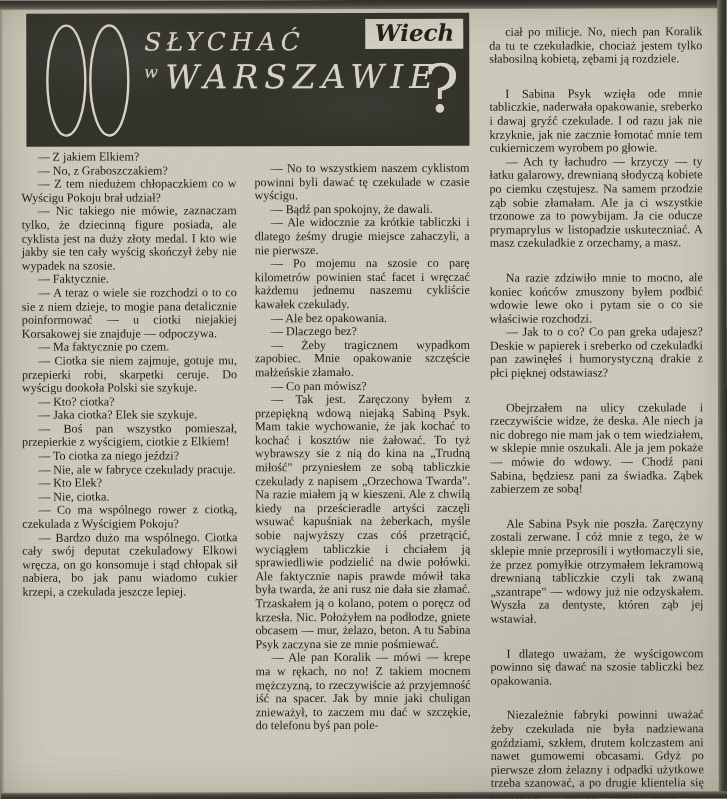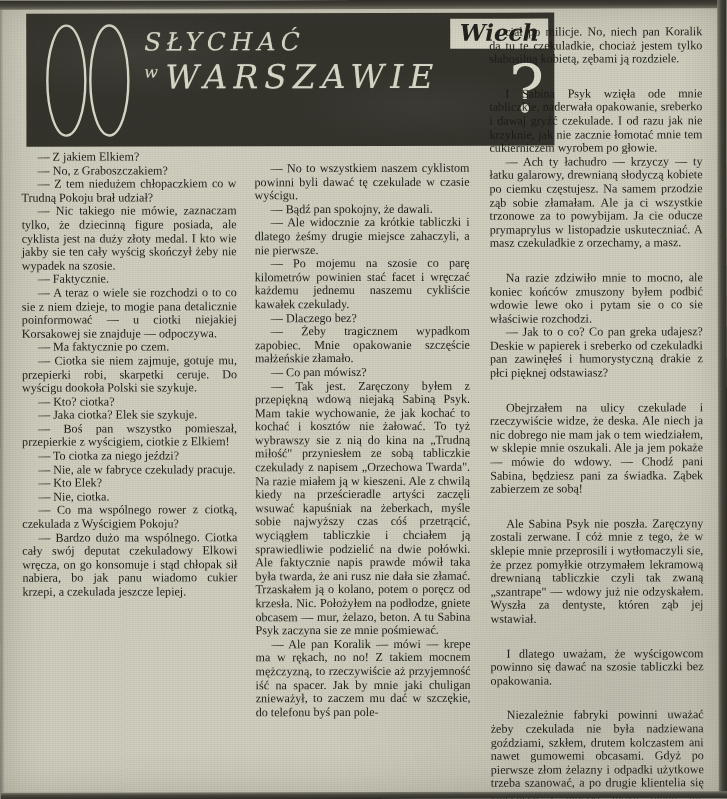--- a/index.html
+++ b/index.html
@@ -72,21 +72,21 @@
     left: 0; top: 9px;
     width: 4px; height: 783px;
     background: linear-gradient(90deg, rgba(120,116,103,.75), rgba(207,205,189,0));
     z-index: 29;
   }
 
   
   .masthead {
     position: absolute;
     left: 27px; top: 13px;
-    width: 528px; height: 133px;
+    width: 443px; height: 133px;
     background: #34332c;
     z-index: 10;
   }
   .masthead::after {
     
     content: "";
     position: absolute; inset: 0;
     background:
       radial-gradient(ellipse 40% 50% at 20% 30%, rgba(255,255,255,0.055), rgba(255,255,255,0) 70%),
       radial-gradient(ellipse 35% 40% at 75% 70%, rgba(255,255,255,0.04), rgba(255,255,255,0) 70%);
@@ -284,21 +284,21 @@
           <p class="gap">Niezależnie fabryki powinni uważać żeby czekulada nie była nadziewana goździami, szkłem, drutem kolczastem ani nawet gumowemi obcasami. Gdyż po pierwsze złom żelazny i odpadki użytkowe trzeba szanować, a po drugie klientelia się zniechęca i fabryki mogą planu nie wykonać.</p>
         </div>
     <div class="signoff">WIECH</div>
   </div>
 
   <div class="columns">
     <div class="col col-1">
       <div id="c1">
             <p class="dash">— Z jakiem Elkiem?</p>
             <p class="dash">— No, z Graboszczakiem?</p>
-            <p class="dash">— Z tem niedużem chłopaczkiem co w Trudną Pokoju brał udział?</p>
+            <p class="dash">— Z tem niedużem chłopaczkiem co w Wyścigu Pokoju brał udział?</p>
             <p class="dash">— Nic takiego nie mówie, zaznaczam tylko, że dziecinną figure posiada, ale cyklista jest na duży złoty medal. I kto wie jakby sie ten cały wyścig skończył żeby nie wypadek na szosie.</p>
             <p class="dash">— Faktycznie.</p>
             <p class="dash">— A teraz o wiele sie rozchodzi o to co sie z niem dzieje, to mogie pana detalicznie poinformować — u ciotki niejakiej Korsakowej sie znajduje — odpoczywa.</p>
             <p class="dash">— Ma faktycznie po czem.</p>
             <p class="dash">— Ciotka sie niem zajmuje, gotuje mu, przepierki robi, skarpetki ceruje. Do wyścigu dookoła Polski sie szykuje.</p>
             <p class="dash">— Kto? ciotka?</p>
             <p class="dash">— Jaka ciotka? Elek sie szykuje.</p>
             <p class="dash">— Boś pan wszystko pomieszał, przepierkie z wyścigiem, ciotkie z Elkiem!</p>
             <p class="dash">— To ciotka za niego jeździ?</p>
             <p class="dash">— Nie, ale w fabryce czekulady pracuje.</p>
@@ -307,20 +307,21 @@
             <p class="dash">— Co ma wspólnego rower z ciotką, czekulada z Wyścigiem Pokoju?</p>
             <p class="dash">— Bardzo dużo ma wspólnego. Ciotka cały swój deputat czekuladowy Elkowi wręcza, on go konsomuje i stąd chłopak sił nabiera, bo jak panu wiadomo cukier krzepi, a czekulada jeszcze lepiej.</p>
           </div>
     </div>
     <div class="col col-2">
       <div id="c2">
             <p class="tight">— No to wszystkiem naszem cyklistom powinni byli dawać tę czekulade w czasie wyścigu.</p>
             <p class="dash">— Bądź pan spokojny, że dawali.</p>
             <p class="dash">— Ale widocznie za krótkie tabliczki i dlatego żeśmy drugie miejsce zahaczyli, a nie pierwsze.</p>
             <p class="dash">— Po mojemu na szosie co parę kilometrów powinien stać facet i wręczać każdemu jednemu naszemu cykliście kawałek czekulady.</p>
+            <p class="dash">— Ale bez opakowania.</p>
             <p class="dash">— Dlaczego bez?</p>
             <p class="dash">— Żeby tragicznem wypadkom zapobiec. Mnie opakowanie szczęście małżeńskie złamało.</p>
             <p class="dash">— Co pan mówisz?</p>
             <p class="dash">— Tak jest. Zaręczony byłem z przepiękną wdową niejaką Sabiną Psyk. Mam takie wychowanie, że jak kochać to kochać i kosztów nie żałować. To tyż wybrawszy sie z nią do kina na „Trudną miłość" przyniesłem ze sobą tabliczkie czekulady z napisem „Orzechowa Twarda". Na razie miałem ją w kieszeni. Ale z chwilą kiedy na prześcieradle artyści zaczęli wsuwać kapuśniak na żeberkach, myśle sobie najwyższy czas cóś przetrącić, wyciągłem tabliczkie i chciałem ją sprawiedliwie podzielić na dwie połówki. Ale faktycznie napis prawde mówił taka była twarda, że ani rusz nie dała sie złamać. Trzaskałem ją o kolano, potem o poręcz od krzesła. Nic. Położyłem na podłodze, gniete obcasem — mur, żelazo, beton. A tu Sabina Psyk zaczyna sie ze mnie pośmiewać.</p>
             <p class="dash">— Ale pan Koralik — mówi — krepe ma w rękach, no no! Z takiem mocnem mężczyzną, to rzeczywiście aż przyjemność iść na spacer. Jak by mnie jaki chuligan znieważył, to zaczem mu dać w szczękie, do telefonu byś pan pole-</p>
           </div>
     </div>
   </div>
 
   <div class="grain"></div>

